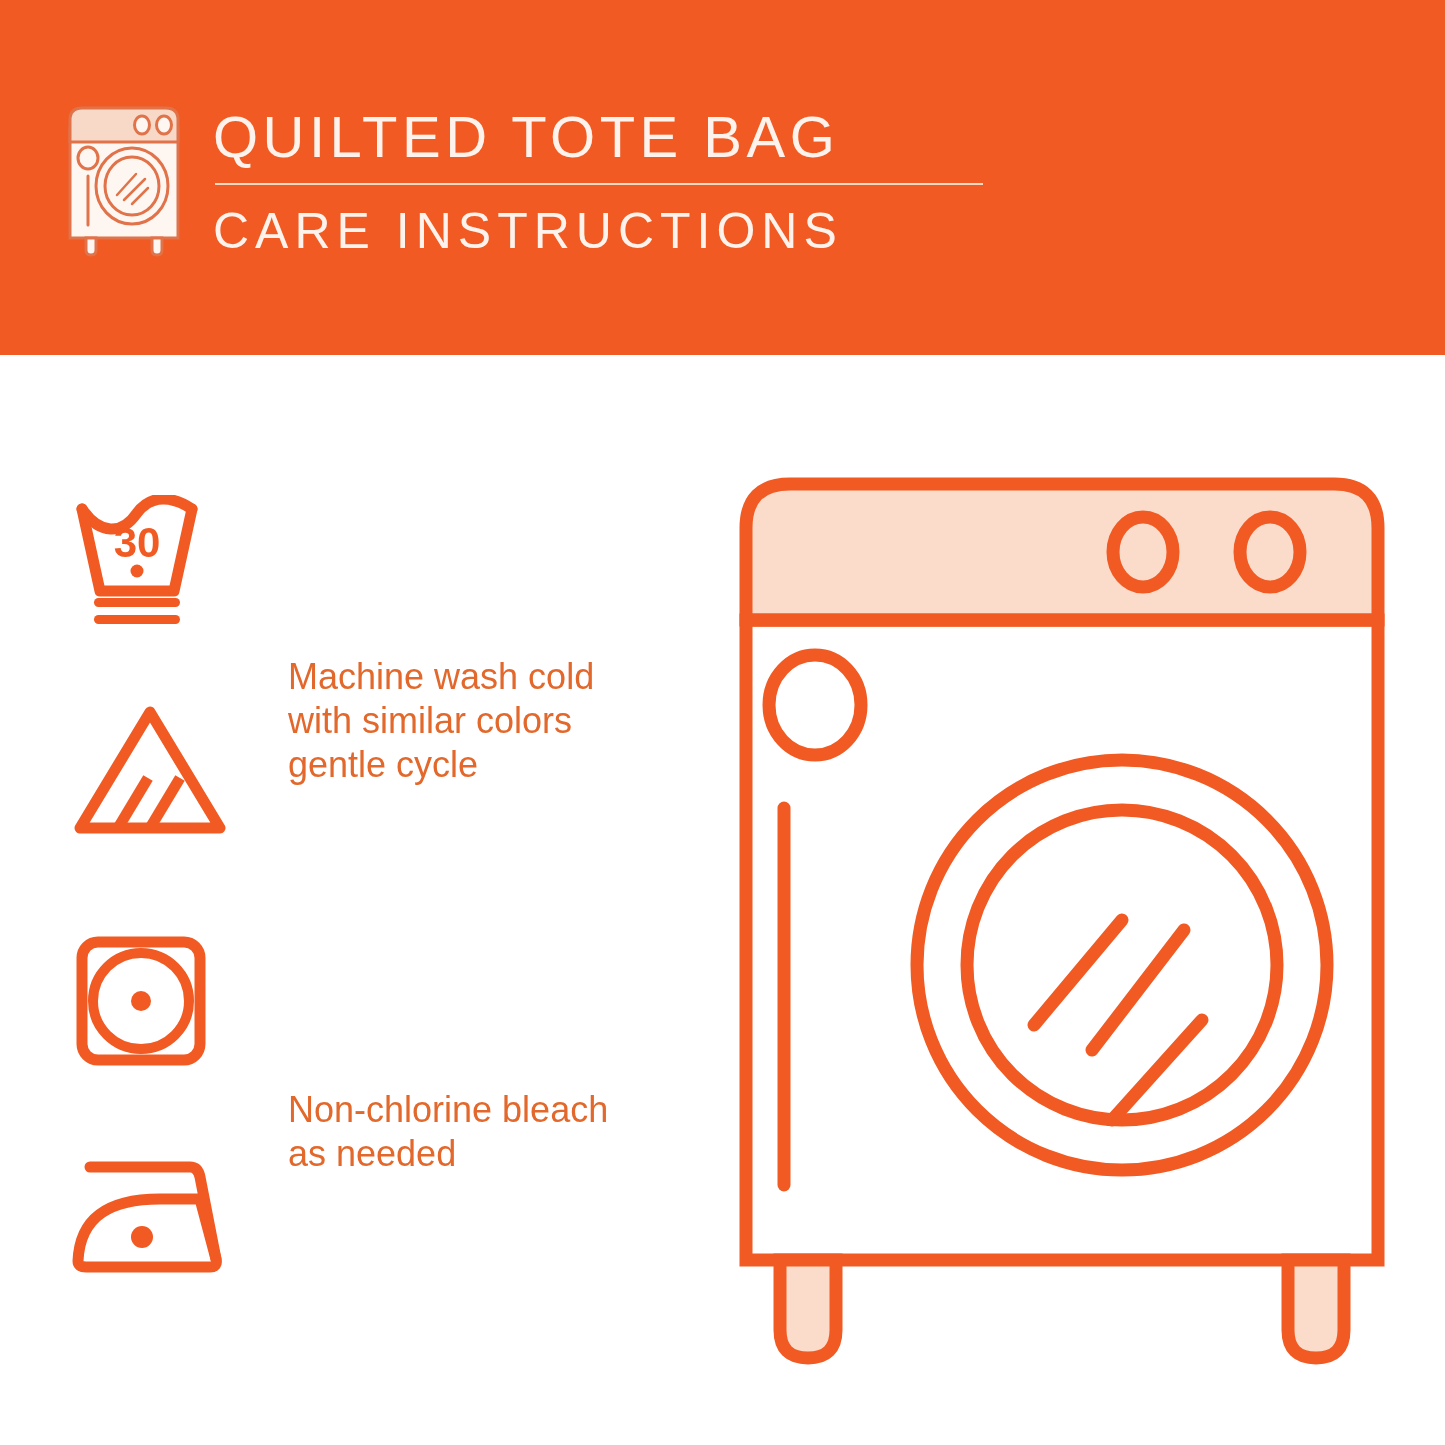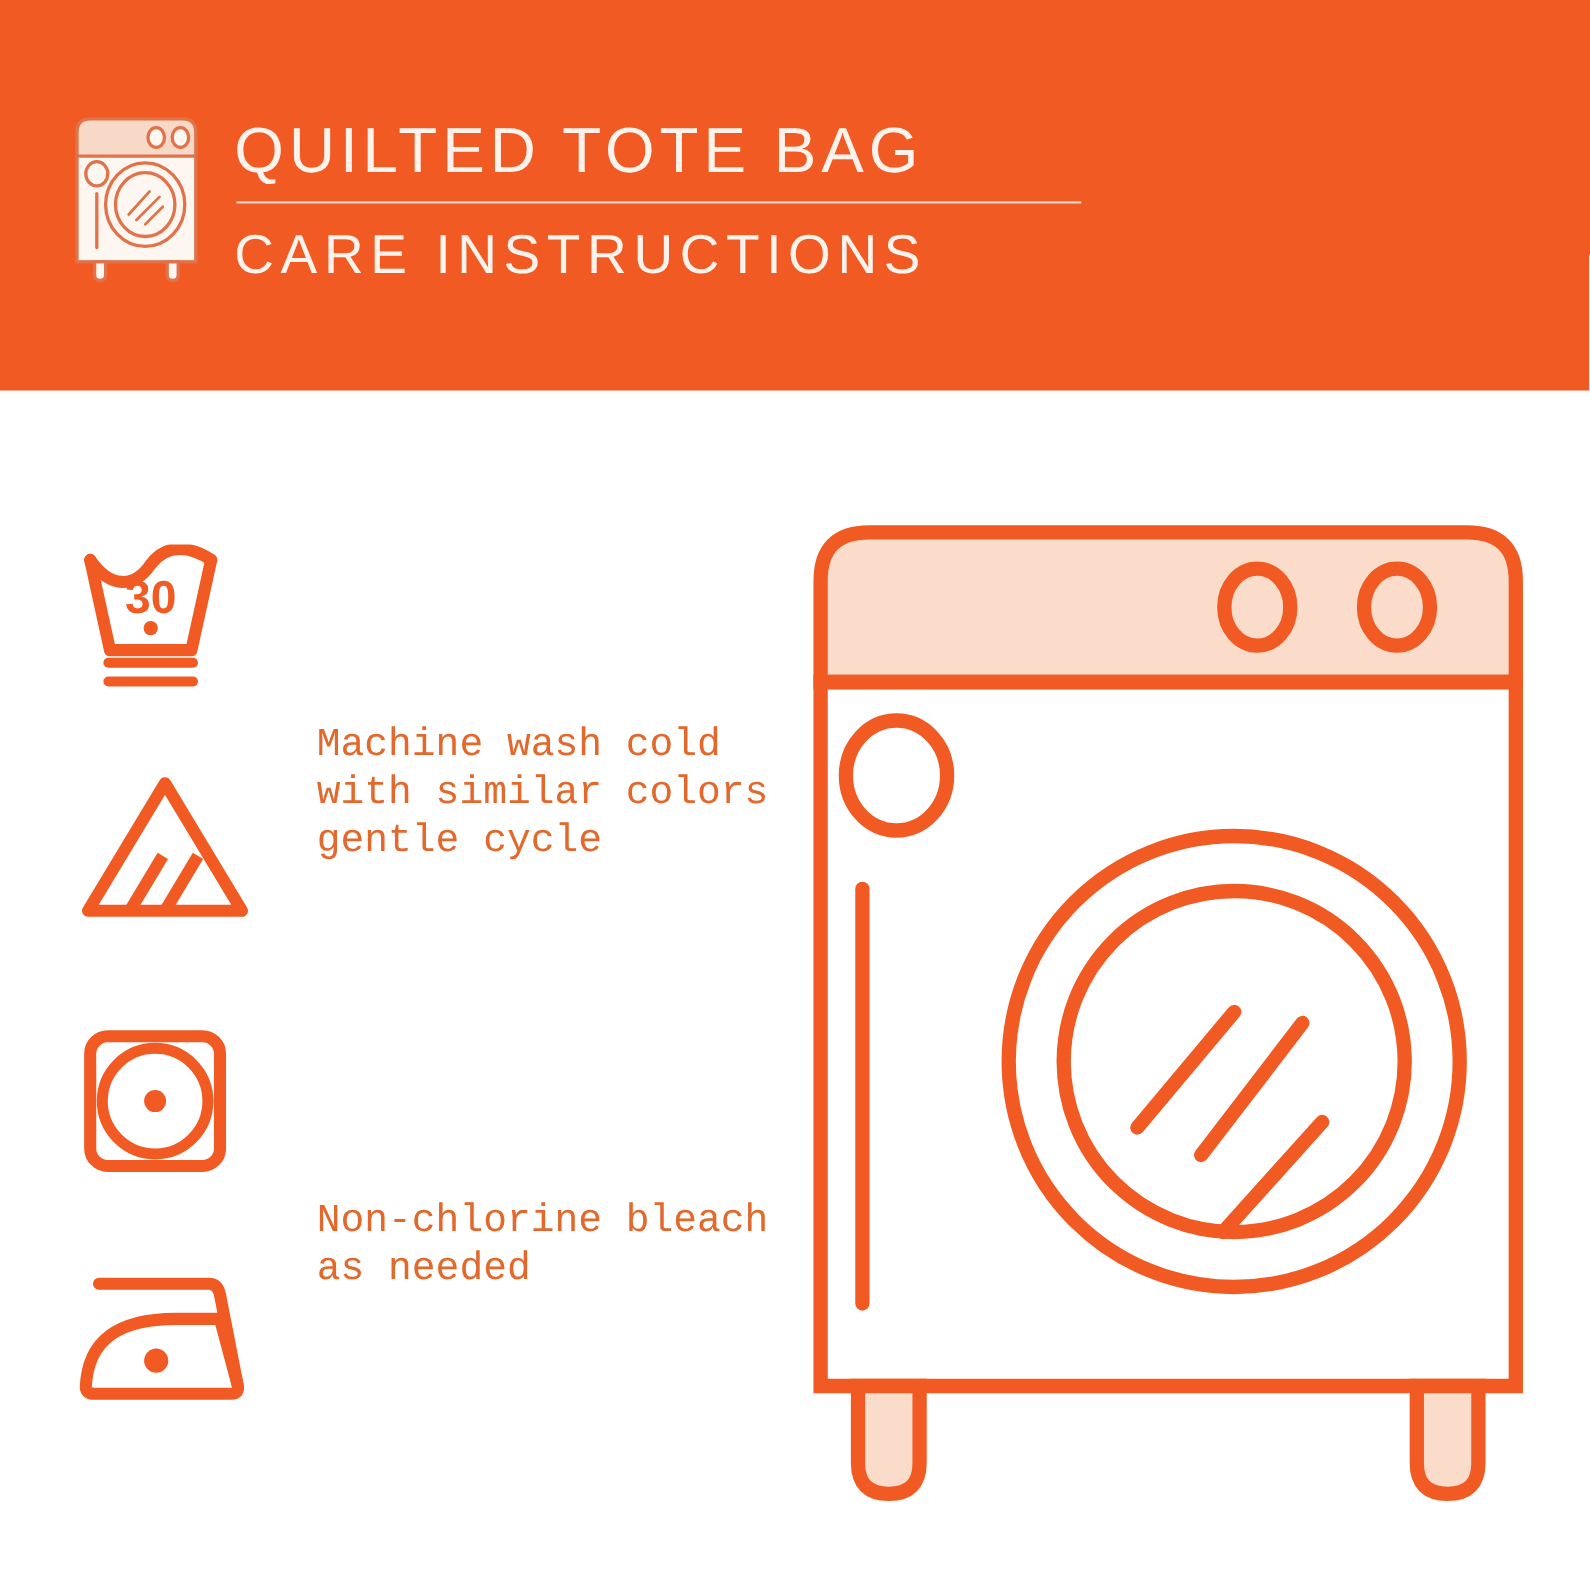--- a/index.html
+++ b/index.html
@@ -80,21 +80,21 @@
   }
   .care-icon {
     position: absolute;
     left: 70px;
     top: 0;
   }
   .care-label {
     position: absolute;
     left: 288px;
     color: #E2682B;
-    font-family: Liberation Mono, monospace;
+    font-family: Liberation Sans, sans-serif;
     font-size: 36px;
     line-height: 44px;
     font-weight: 400;
     white-space: pre-line;
   }
 
   
   #row-wash      { top: 150px; }
   #row-bleach    { top: 355px; }
   #row-dry       { top: 585px; }

